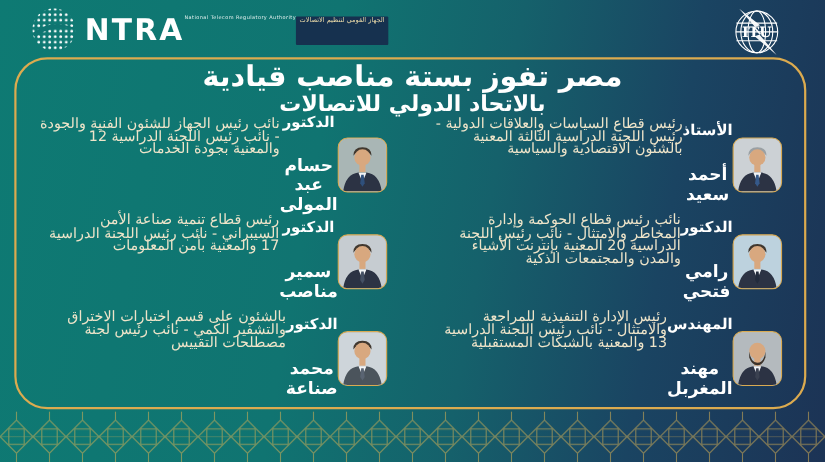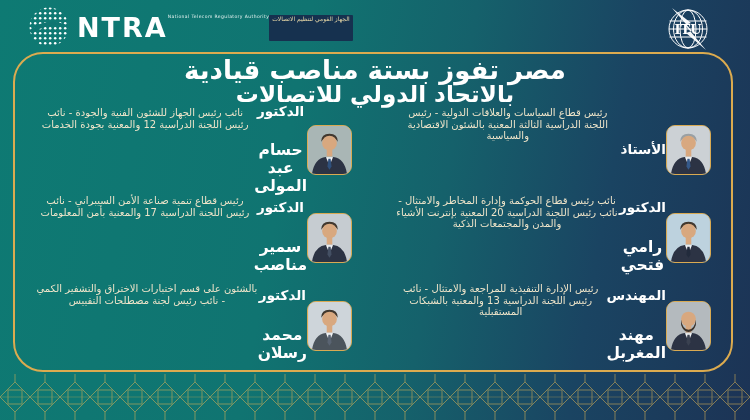--- a/index.html
+++ b/index.html
@@ -17,39 +17,39 @@
     padding:1px 3px;margin-top:1px;border-radius:1px;white-space:nowrap;}
   .itu-logo{position:absolute;top:6px;left:658px;width:60px;height:46px;}
   
   .panel{
     position:absolute;left:13px;top:52px;width:720px;height:320px;
     border:2px solid #dcab4f;border-radius:30px;box-sizing:border-box;
   }
   
   .title{position:absolute;left:0;right:0;top:58px;text-align:center;color:#ffffff;font-weight:bold;}
   .title .l1{font-size:26px;line-height:25px;}
-  .title .l2{font-size:23px;line-height:23px;}
+  .title .l2{font-size:20px;line-height:23px;}
   
   .cards{
     position:absolute;left:36px;right:39px;top:107px;
     display:grid;grid-template-columns:1fr 1fr;column-gap:43px;row-gap:3px;
     direction:rtl;
   }
   .card{height:85px;display:flex;flex-direction:row;}
   .card-top{display:flex;align-items:center;}
   .photo{
     flex:0 0 45px;width:45px;height:50px;border:1px solid #d9aa52;border-radius:9px;
     overflow:hidden;box-sizing:border-box;background:#b9c2c8;
   }
   .photo svg{display:block;width:100%;height:100%;}
   .namebox{flex:1;text-align:center;color:#fff;font-weight:bold;line-height:1.15;}
   .p-title{font-size:13.5px;}
   .p-name{font-size:15.5px;margin-top:23px;}
   .sep{height:1.5px;background:#d9aa52;margin:3px 0 3px;border:none;}
-  .desc{font-size:10px;line-height:11.5px;color:#eee4c9;text-align:center;margin:0;}
+  .desc{font-size:13px;line-height:11.5px;color:#eee4c9;margin:0;}
   
   .av .bg{fill:#c7cdd2}.av .hair{fill:#41382f}.av .head{fill:#d8a87f}.av .beard{fill:none}
   .av .suit{fill:#2c3344}.av .shirt{fill:#f2f4f6}.av .tie{fill:#35598a}
   .av1 .hair{fill:#9aa0a4}.av1 .bg{fill:#ccd1d5}
   .av2 .bg{fill:#a9b6b5}.av2 .tie{fill:#2f507c}
   .av3 .bg{fill:#bdd2de}.av3 .tie{fill:#222b3c}
   .av4 .bg{fill:#c6ccd1}.av4 .tie{fill:#445064}
   .av5 .bg{fill:#b4babe}.av5 .hair{fill:none}.av5 .beard{fill:#3c332b}.av5 .tie{fill:#3a4150}
   .av6 .bg{fill:#ced5da}.av6 .suit{fill:#4b545c}.av6 .tie{fill:#5a6472}
   
@@ -108,20 +108,21 @@
             <circle class="head" cx="23" cy="18.5" r="8"></circle>
             <rect class="head" x="20" y="25" width="6" height="8"></rect>
             <path class="beard" d="M15.5,20 Q17,29.5 23,29.5 Q29,29.5 30.5,20 L30.5,24 Q28.5,31.5 23,31.5 Q17.5,31.5 15.5,24 Z"></path>
             <path class="suit" d="M4,52 Q6.5,35 19,33.5 L23,36.5 L27,33.5 Q39.5,35 42,52 Z"></path>
             <path class="shirt" d="M19.2,33.8 L23,43 L26.8,33.8 Z"></path>
             <path class="tie" d="M21.8,35.5 L24.2,35.5 L25.2,44 L23,47.5 L20.8,44 Z"></path>
           </svg>
       </div>
       <div class="namebox">
         <div class="p-title">الأستاذ</div>
+        <div class="p-name">أحمد سعيد</div>
       </div>
     </div>
     <div class="sep"></div>
     <p class="desc">رئيس قطاع السياسات والعلاقات الدولية - رئيس اللجنة الدراسية الثالثة المعنية بالشئون الاقتصادية والسياسية</p>
   </div>
 
   <div class="card">
     <div class="card-top">
       <div class="photo">
         <svg class="av av2" viewBox="0 0 46 52">
@@ -222,21 +223,21 @@
             <circle class="head" cx="23" cy="18.5" r="8"></circle>
             <rect class="head" x="20" y="25" width="6" height="8"></rect>
             <path class="beard" d="M15.5,20 Q17,29.5 23,29.5 Q29,29.5 30.5,20 L30.5,24 Q28.5,31.5 23,31.5 Q17.5,31.5 15.5,24 Z"></path>
             <path class="suit" d="M4,52 Q6.5,35 19,33.5 L23,36.5 L27,33.5 Q39.5,35 42,52 Z"></path>
             <path class="shirt" d="M19.2,33.8 L23,43 L26.8,33.8 Z"></path>
             <path class="tie" d="M21.8,35.5 L24.2,35.5 L25.2,44 L23,47.5 L20.8,44 Z"></path>
           </svg>
       </div>
       <div class="namebox">
         <div class="p-title">الدكتور</div>
-        <div class="p-name">محمد رسلان</div>
+        <div class="p-name">محمد صناعة</div>
       </div>
     </div>
     <div class="sep"></div>
     <p class="desc">بالشئون على قسم اختبارات الاختراق والتشفير الكمي - نائب رئيس لجنة مصطلحات التقييس</p>
   </div>
 
 </div>
 
 <svg class="ornament" viewBox="0 0 750 46" preserveAspectRatio="none">
   <defs>

